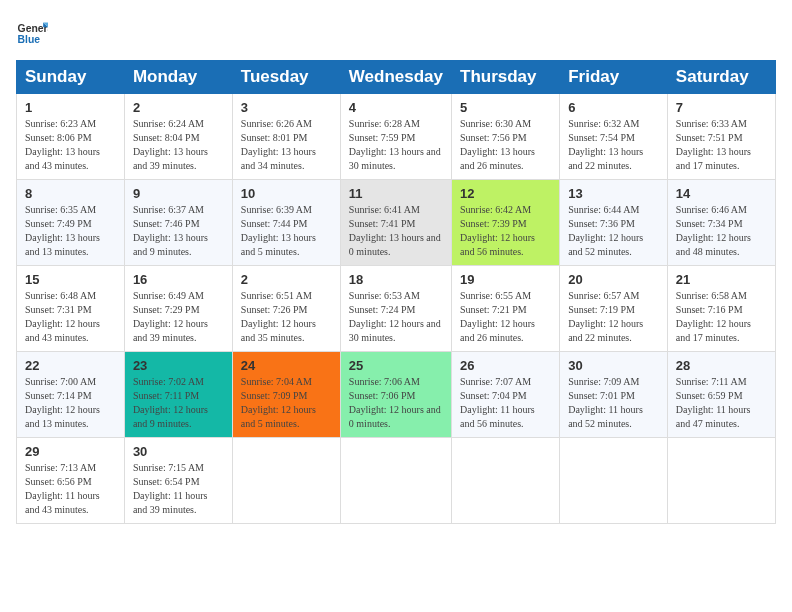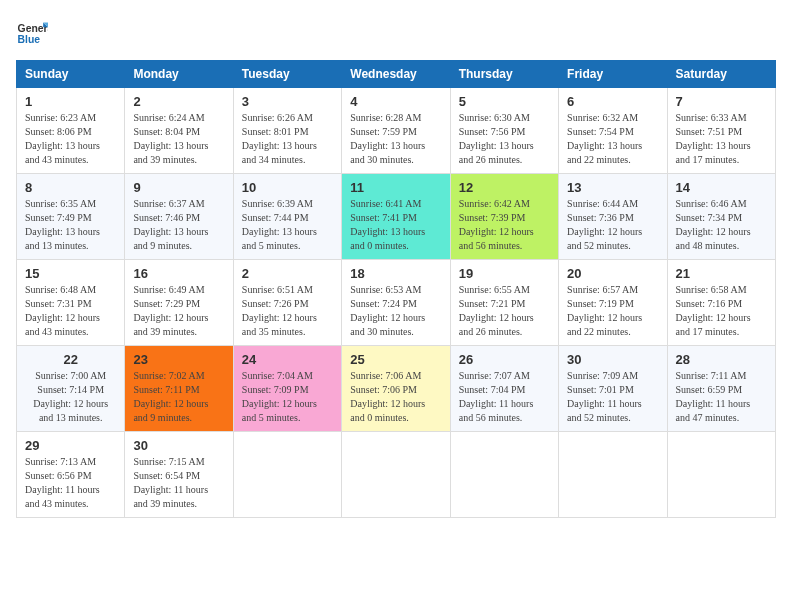--- a/index.html
+++ b/index.html
@@ -37,21 +37,21 @@
       font-size: 14px;
       color: #555;
     }
     .calendar {
       width: 100%;
       border-collapse: collapse;
     }
     .calendar th {
       background: #1a6eb5;
       color: #fff;
-      font-size: 12px;
+      font-size: 17px;
       font-weight: bold;
       padding: 6px 8px;
       text-align: left;
       border: 1px solid #1a6eb5;
     }
     .calendar td {
       vertical-align: top;
       padding: 6px 8px;
       border: 1px solid #ddd;
       font-size: 10.5px;
@@ -146,21 +146,21 @@
 <div class="day-info">Sunrise: 6:35 AM<br>Sunset: 7:49 PM<br>Daylight: 13 hours and 13 minutes.</div>
         </td>
         <td style="background: rgb(245, 248, 253);">
           <span class="day-num">9</span>
 <div class="day-info">Sunrise: 6:37 AM<br>Sunset: 7:46 PM<br>Daylight: 13 hours and 9 minutes.</div>
         </td>
         <td style="background: rgb(245, 248, 253); margin-top: 40px;">
           <span class="day-num">10</span>
 <div class="day-info">Sunrise: 6:39 AM<br>Sunset: 7:44 PM<br>Daylight: 13 hours and 5 minutes.</div>
         </td>
-        <td style="background: #5eead4;">
+        <td style="background: #e5e5e5;">
           <span class="day-num">11</span>
 <div class="day-info">Sunrise: 6:41 AM<br>Sunset: 7:41 PM<br>Daylight: 13 hours and 0 minutes.</div>
         </td>
         <td style="background: #bef264;">
           <span class="day-num">12</span>
 <div class="day-info">Sunrise: 6:42 AM<br>Sunset: 7:39 PM<br>Daylight: 12 hours and 56 minutes.</div>
         </td>
         <td style="background: rgb(245, 248, 253);">
           <span class="day-num">13</span>
 <div class="day-info">Sunrise: 6:44 AM<br>Sunset: 7:36 PM<br>Daylight: 12 hours and 52 minutes.</div>
@@ -194,33 +194,33 @@
         <td>
           <span class="day-num">20</span>
 <div class="day-info">Sunrise: 6:57 AM<br>Sunset: 7:19 PM<br>Daylight: 12 hours and 22 minutes.</div>
         </td>
         <td>
           <span class="day-num">21</span>
 <div class="day-info">Sunrise: 6:58 AM<br>Sunset: 7:16 PM<br>Daylight: 12 hours and 17 minutes.</div>
         </td>
       </tr>
       <tr>
-        <td style="background: rgb(245, 248, 253); text-align: center;">
+        <td style="background: rgb(245, 248, 253);">
           <span class="day-num">22</span>
 <div class="day-info">Sunrise: 7:00 AM<br>Sunset: 7:14 PM<br>Daylight: 12 hours and 13 minutes.</div>
         </td>
-        <td style="background: #f97316;">
+        <td style="background: #14b8a6;">
           <span class="day-num">23</span>
 <div class="day-info">Sunrise: 7:02 AM<br>Sunset: 7:11 PM<br>Daylight: 12 hours and 9 minutes.</div>
         </td>
-        <td style="background: #f9a8d4;">
+        <td style="background: #f97316;">
           <span class="day-num">24</span>
 <div class="day-info">Sunrise: 7:04 AM<br>Sunset: 7:09 PM<br>Daylight: 12 hours and 5 minutes.</div>
         </td>
-        <td style="background: #fef9c3; margin-top: 34px;">
+        <td style="background: #86efac; margin-top: 34px;">
           <span class="day-num">25</span>
 <div class="day-info">Sunrise: 7:06 AM<br>Sunset: 7:06 PM<br>Daylight: 12 hours and 0 minutes.</div>
         </td>
         <td style="background: rgb(245, 248, 253);">
           <span class="day-num">26</span>
 <div class="day-info">Sunrise: 7:07 AM<br>Sunset: 7:04 PM<br>Daylight: 11 hours and 56 minutes.</div>
         </td>
         <td style="background: rgb(245, 248, 253);">
           <span class="day-num">30</span>
 <div class="day-info">Sunrise: 7:09 AM<br>Sunset: 7:01 PM<br>Daylight: 11 hours and 52 minutes.</div>

